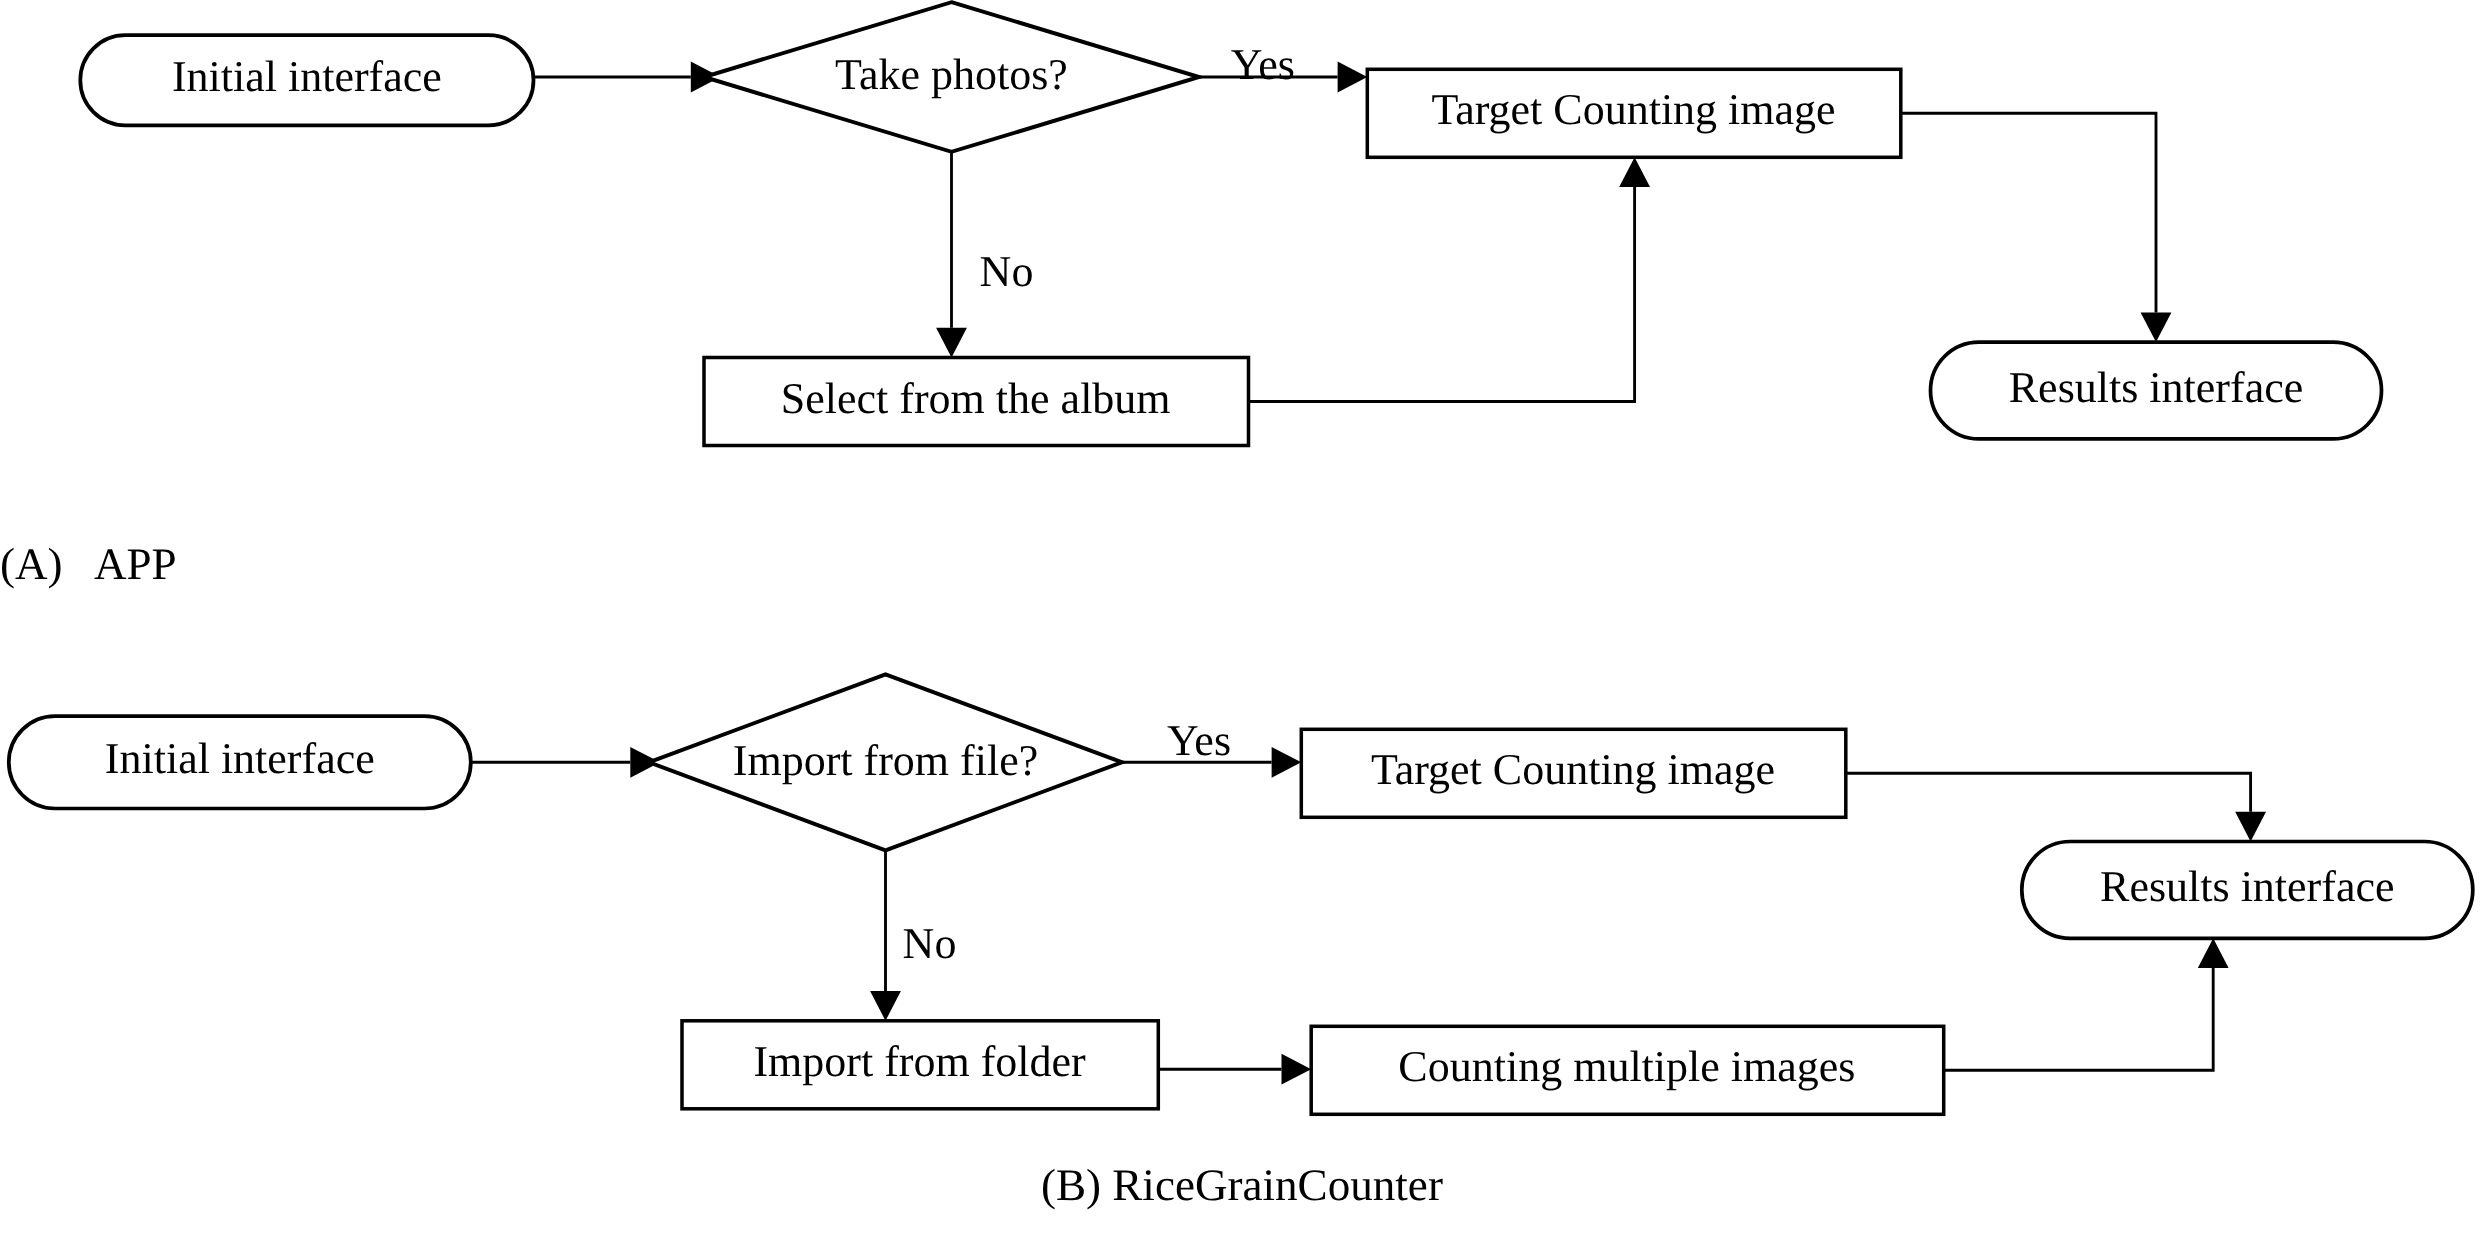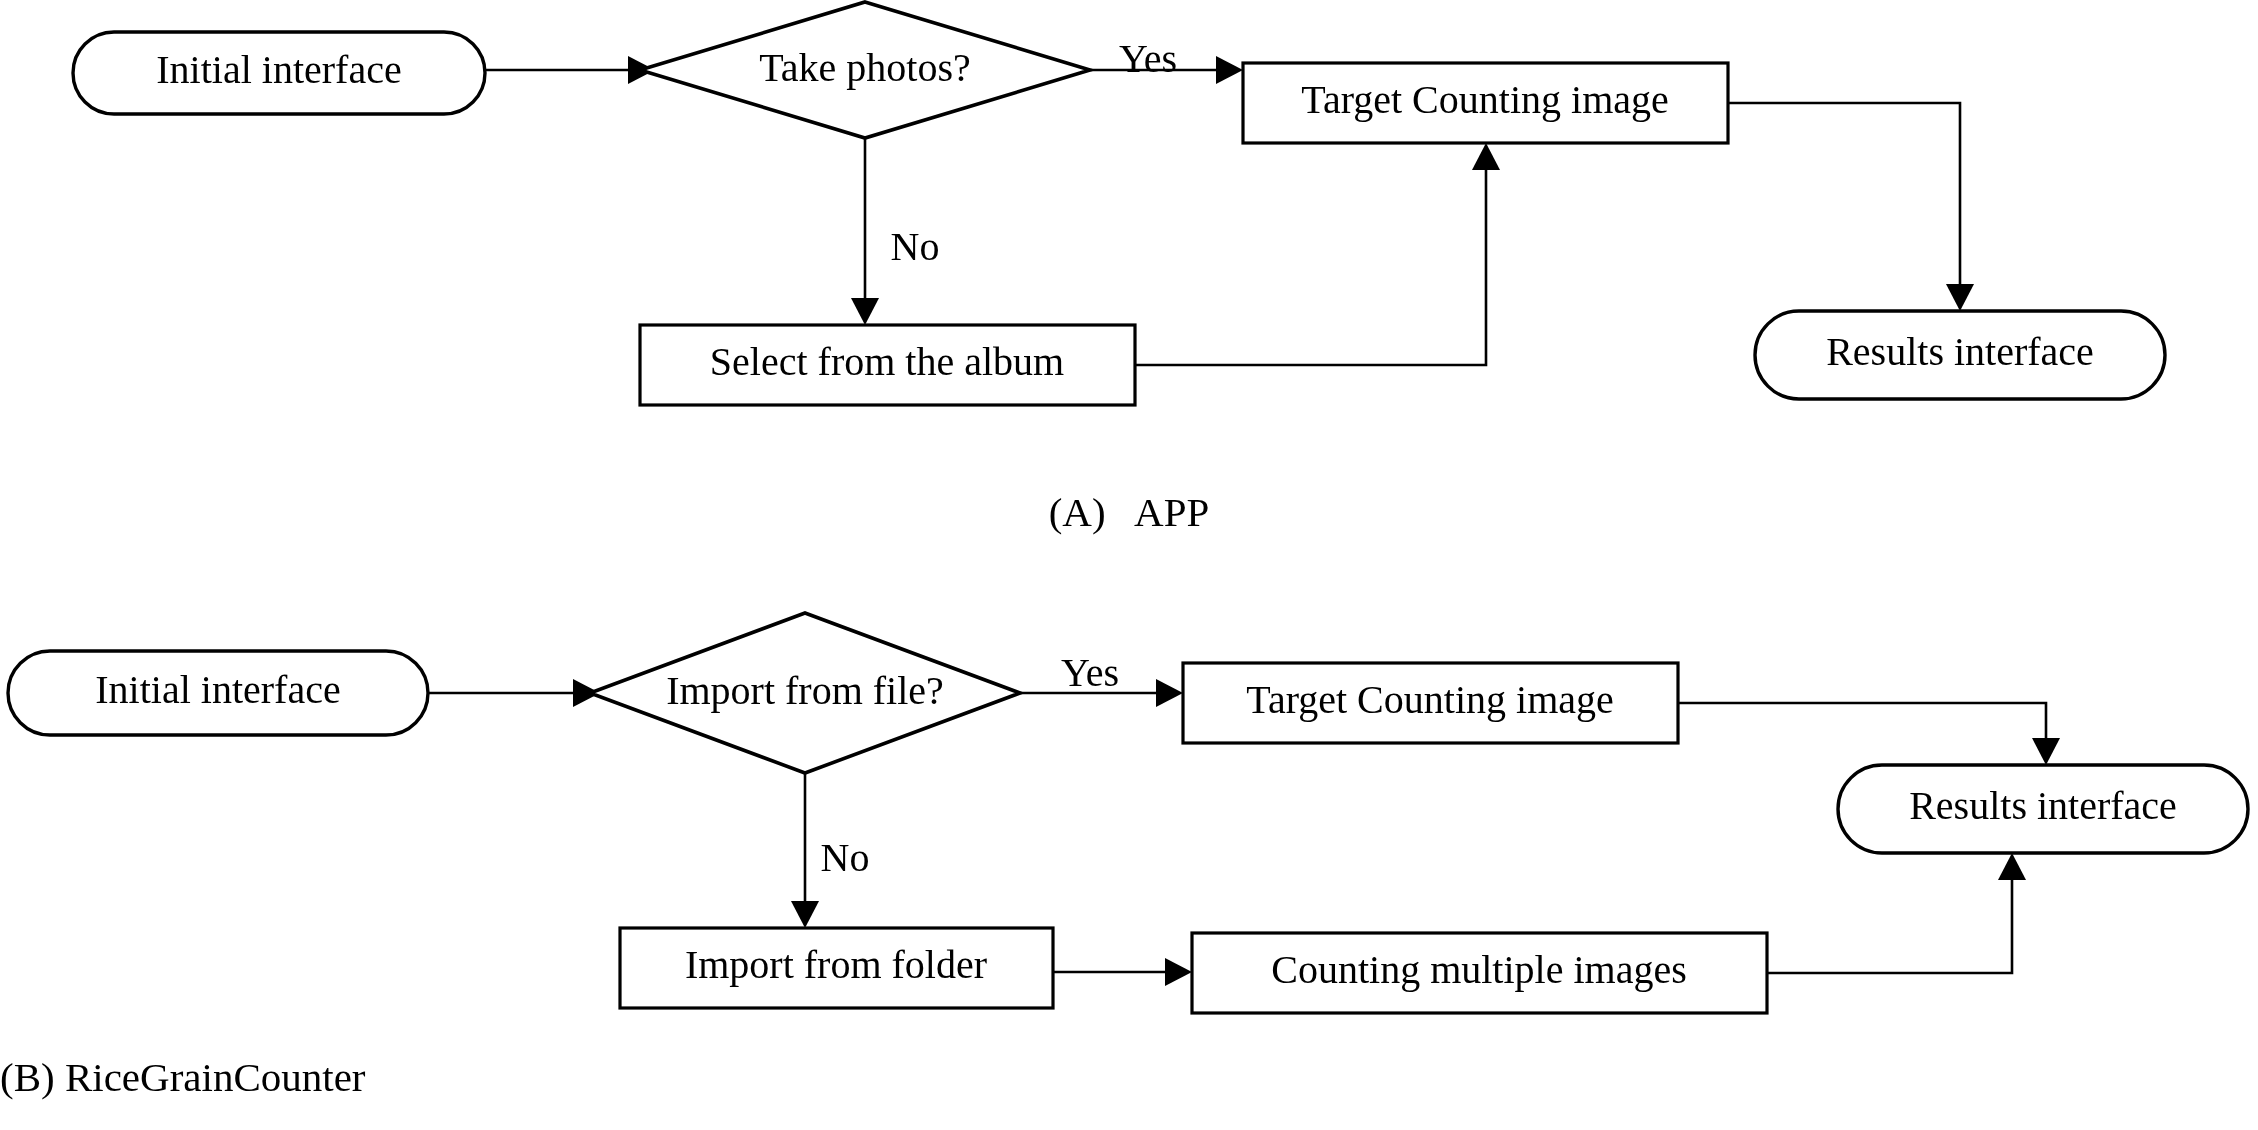--- a/index.html
+++ b/index.html
@@ -70,27 +70,27 @@
     font-family: "Liberation Serif", "DejaVu Serif", serif;
     font-size: 41px;
     color: #000000;
     white-space: pre;
     line-height: 1;
   }
   #caption-a {
     left: 0;
     top: 492px;
     width: 2258px;
-    text-align: center;
+    text-align: left;
   }
   #caption-b {
     left: 0;
     top: 1057px;
     width: 2258px;
-    text-align: left;
+    text-align: center;
   }
 </style>
 </head>
 <body>
 
 <div id="stage">
 
   <svg class="flow" viewBox="0 0 2258 1130">
 
     <g>

